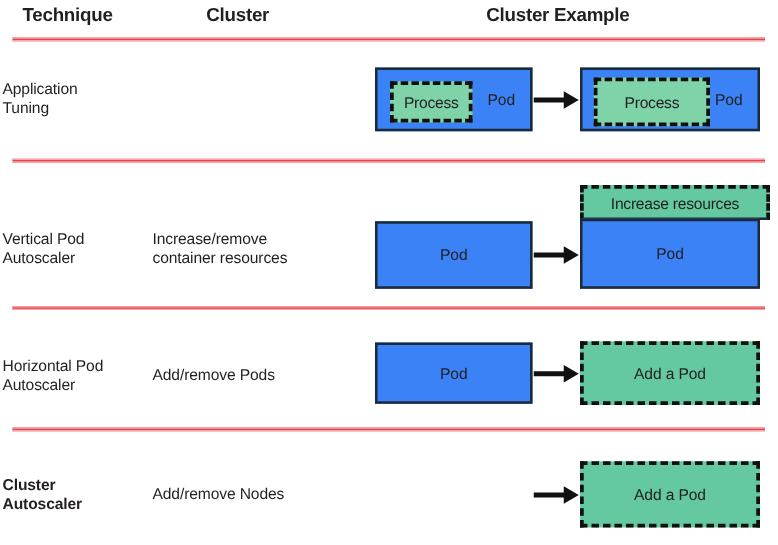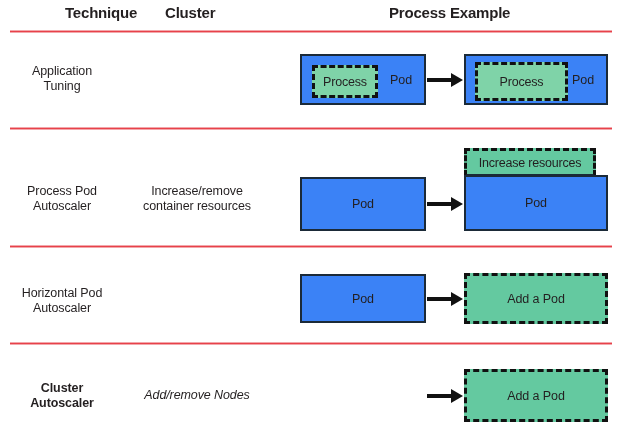--- a/index.html
+++ b/index.html
@@ -21,42 +21,41 @@
   .header { position: absolute; left: 0; top: 0; width: 622px; height: 30px; }
   .hdr-label {
     position: absolute;
     top: 4px;
     font-size: 15px;
     font-weight: 700;
     letter-spacing: -0.2px;
     white-space: nowrap;
     color: #231f20;
   }
-  .hdr-technique { left: 18px; margin-left: 47px; }
+  .hdr-technique { left: 18px; }
   .hdr-action    { left: 165px; }
   .hdr-scaling   { left: 389px; }
 
   
   .rule {
     position: absolute;
     left: 10px;
     width: 602px;
     height: 3px;
     background: #e8414a;
     border-top: 1px solid #f2a7ab;
     border-bottom: 1px solid #f2a7ab;
     box-sizing: border-box;
   }
 
   
   .cell-text {
     position: absolute;
     font-size: 12.5px;
     line-height: 15px;
-    text-align: center;
     white-space: pre-line;
     color: #231f20;
     letter-spacing: -0.1px;
   }
   .col-technique { left: 2px;   width: 120px; }
   .col-action    { left: 122px; width: 150px; }
 
   
   .box {
     position: absolute;
@@ -127,21 +126,21 @@
   }
 </style>
 </head>
 <body>
 
 <div id="page">
 
   <div class="header">
     <div class="hdr-label hdr-technique">Technique</div>
     <div class="hdr-label hdr-action">Cluster</div>
-    <div class="hdr-label hdr-scaling">Process Example</div>
+    <div class="hdr-label hdr-scaling">Cluster Example</div>
   </div>
 
   <div class="rule" style="top:30px;"></div>
   <div class="rule" style="top:127px;"></div>
   <div class="rule" style="top:245px;"></div>
   <div class="rule" style="top:342px;"></div>
 
   <div class="cell-text col-technique" style="top:64px;">Application
 Tuning</div>
 
@@ -157,60 +156,61 @@
     <div class="arrow-head" style="left:24px;"></div>
   </div>
 
   <div class="box box-pod" style="left:464px; top:54px; width:144px; height:51px;">
     <div class="inner-dashed" style="left:9px; top:6px; width:93px; height:39px;">
       <span>Process</span>
     </div>
     <span class="pod-label-right" style="right:12px;">Pod</span>
   </div>
 
-  <div class="cell-text col-technique" style="top:184px;">Process Pod
+  <div class="cell-text col-technique" style="top:184px;">Vertical Pod
 Autoscaler</div>
   <div class="cell-text col-action" style="top:184px;">Increase/remove
 container resources</div>
 
   <div class="box box-pod" style="left:300px; top:177px; width:126px; height:54px;">
     <span>Pod</span>
   </div>
 
   <div class="arrow" style="left:427px; top:202px; width:36px; height:4px;">
     <div class="arrow-shaft" style="width:26px;"></div>
     <div class="arrow-head" style="left:24px;"></div>
   </div>
 
-  <div class="banner-green" style="left:464px; top:148px; width:132px; height:28px;">
+  <div class="banner-green" style="left:464px; top:148px; width:152px; height:28px;">
     <span>Increase resources</span>
   </div>
   <div class="box box-pod" style="left:464px; top:175px; width:144px; height:56px;">
     <span>Pod</span>
   </div>
 
   <div class="cell-text col-technique" style="top:286px;">Horizontal Pod
 Autoscaler</div>
+  <div class="cell-text col-action" style="top:293px;">Add/remove Pods</div>
 
   <div class="box box-pod" style="left:300px; top:274px; width:126px; height:49px;">
     <span>Pod</span>
   </div>
 
   <div class="arrow" style="left:427px; top:297px; width:36px; height:4px;">
     <div class="arrow-shaft" style="width:26px;"></div>
     <div class="arrow-head" style="left:24px;"></div>
   </div>
 
   <div class="box box-green-dashed" style="left:464px; top:273px; width:144px; height:51px;">
     <span>Add a Pod</span>
   </div>
 
   <div class="cell-text col-technique" style="top:381px;font-weight:bold;">Cluster
 Autoscaler</div>
-  <div class="cell-text col-action" style="top:388px;font-style:italic;">Add/remove Nodes</div>
+  <div class="cell-text col-action" style="top:388px;">Add/remove Nodes</div>
 
 
   <div class="arrow" style="left:427px; top:394px; width:36px; height:4px;">
     <div class="arrow-shaft" style="width:26px;"></div>
     <div class="arrow-head" style="left:24px;"></div>
   </div>
 
   <div class="box box-green-dashed" style="left:464px; top:369px; width:144px; height:53px;">
     <span>Add a Pod</span>
   </div>

